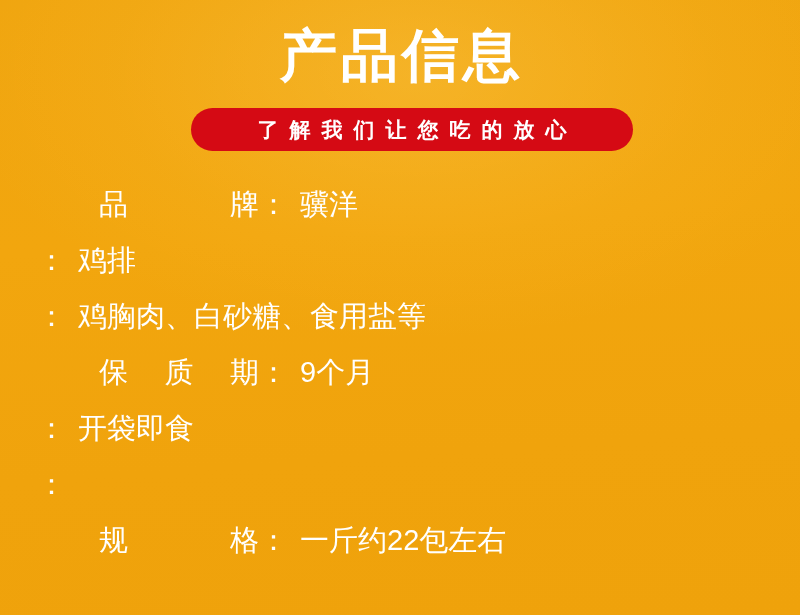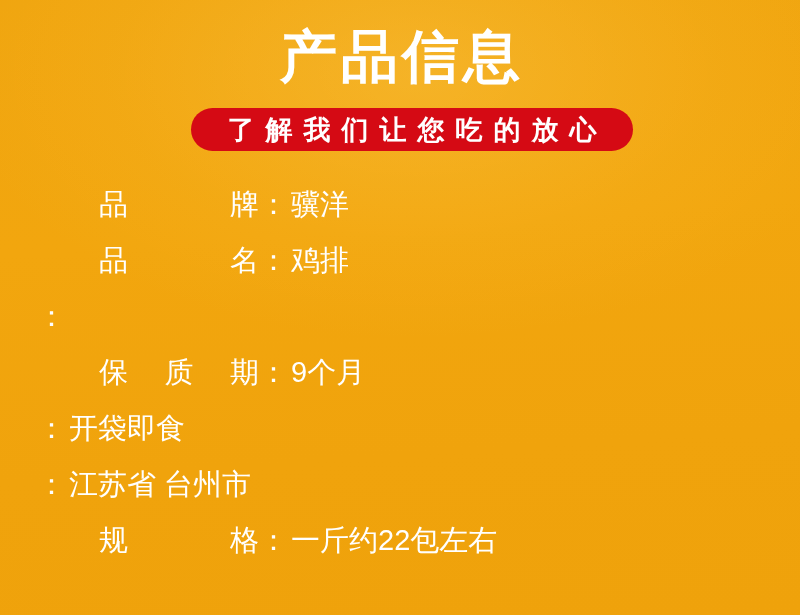--- a/index.html
+++ b/index.html
@@ -36,37 +36,38 @@
     top: 22px;
     width: 800px;
     text-align: center;
     color: #ffffff;
     font-size: 57px;
     line-height: 68px;
     font-weight: bold;
     letter-spacing: 4px;
     text-indent: 4px;
     white-space: nowrap;
+    font-family: Liberation Serif, serif;
   }
   .pill {
     position: absolute;
     left: 191px;
     top: 108px;
     width: 442px;
     height: 43px;
     background: #D50A14;
     border-radius: 22px;
     box-sizing: border-box;
     display: flex;
     align-items: center;
     justify-content: center;
   }
   .pill-text {
     color: #ffffff;
-    font-size: 27px;
+    font-size: 21px;
     line-height: 24px;
     font-weight: bold;
     letter-spacing: 11px;
     text-indent: 11px;
     white-space: nowrap;
   }
 
   
   .spec-list {
     position: absolute;
@@ -94,21 +95,21 @@
     white-space: nowrap;
   }
   .spec-colon {
     width: 22px;
     color: #ffffff;
     font-size: 29px;
     line-height: 38px;
     text-align: left;
   }
   .spec-value {
-    margin-left: 10px;
+    margin-left: 19px;
     color: #ffffff;
     font-size: 29px;
     line-height: 38px;
     white-space: nowrap;
   }
 </style>
 </head>
 <body>
 
 <div id="page">
@@ -123,43 +124,42 @@
 
   <div class="spec-list">
 
     <div class="spec-row">
       <span class="spec-label">品牌</span>
       <span class="spec-colon">：</span>
       <span class="spec-value">骥洋</span>
     </div>
 
     <div class="spec-row">
-      <span class="spec-label">品名</span>
       <span class="spec-colon">：</span>
       <span class="spec-value">鸡排</span>
     </div>
 
     <div class="spec-row">
       <span class="spec-colon">：</span>
+      <span class="spec-value">鸡胸肉、白砂糖、食用盐等</span>
     </div>
 
     <div class="spec-row">
       <span class="spec-label">保质期</span>
       <span class="spec-colon">：</span>
       <span class="spec-value">9个月</span>
     </div>
 
     <div class="spec-row">
       <span class="spec-colon">：</span>
       <span class="spec-value">开袋即食</span>
     </div>
 
     <div class="spec-row">
       <span class="spec-colon">：</span>
-      <span class="spec-value">江苏省 台州市</span>
     </div>
 
     <div class="spec-row">
       <span class="spec-label">规格</span>
       <span class="spec-colon">：</span>
       <span class="spec-value">一斤约22包左右</span>
     </div>
 
   </div>
 </div>

